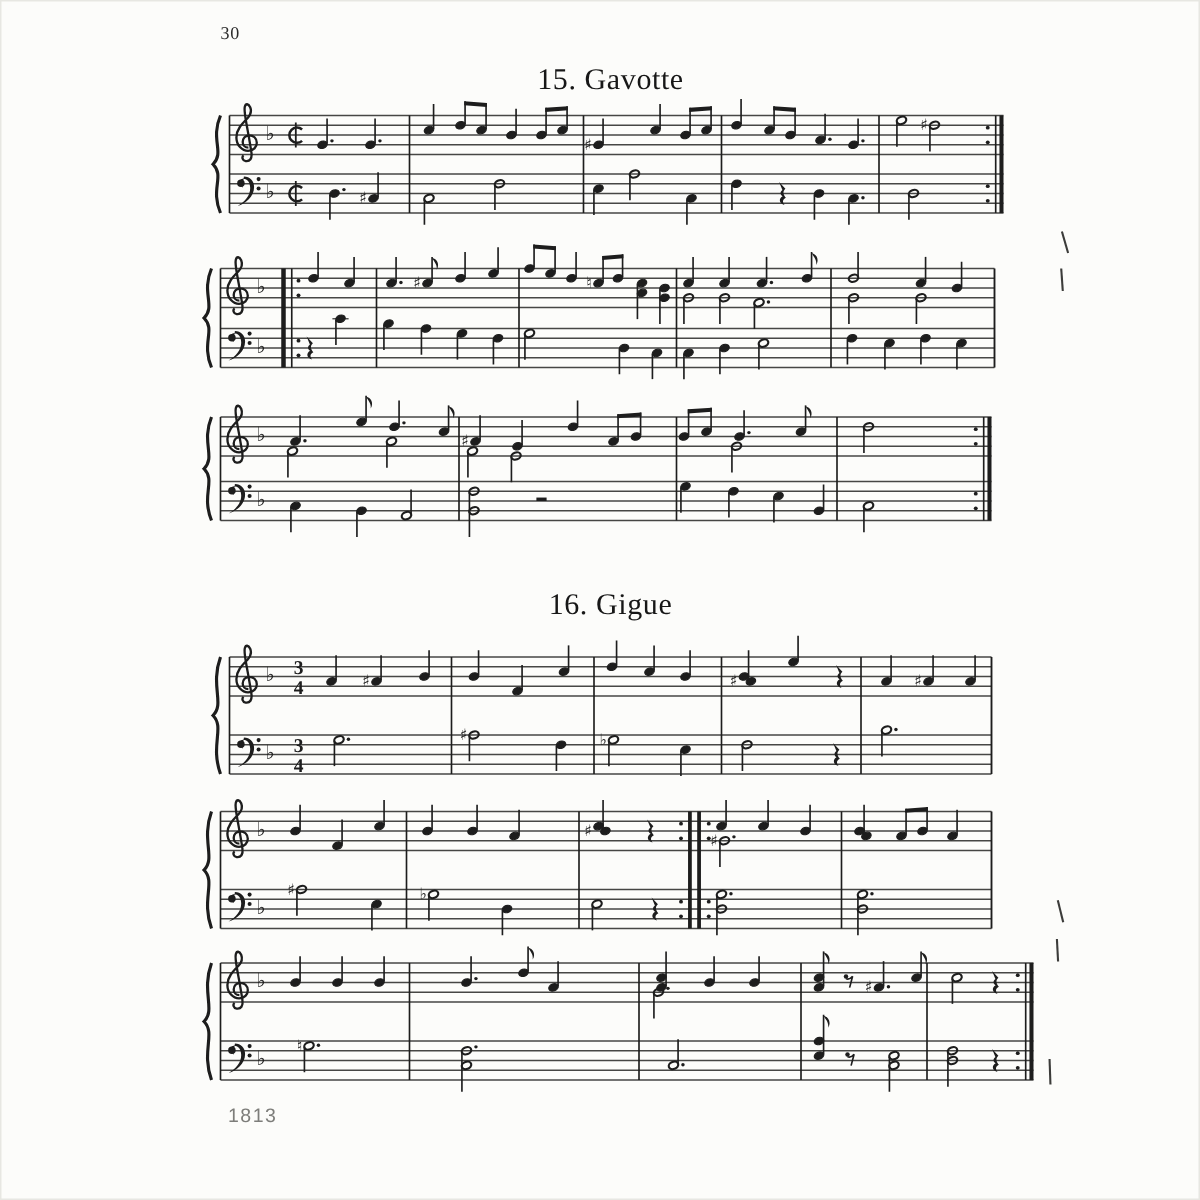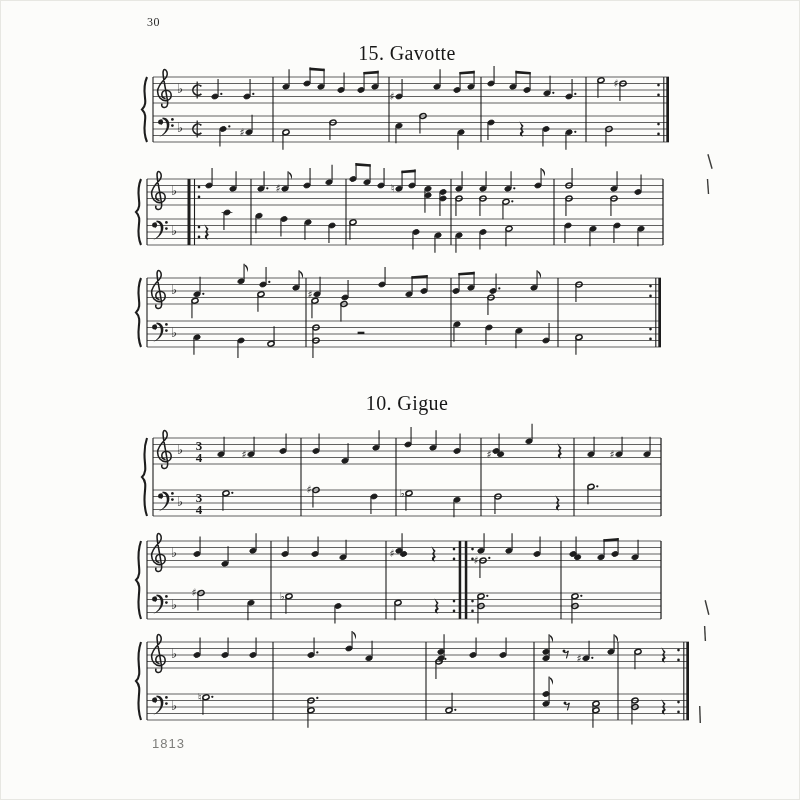--- a/index.html
+++ b/index.html
@@ -15,21 +15,21 @@
   .plate{position:absolute;left:151px;top:735px;font-family:"Liberation Sans", sans-serif;
          font-size:13px;color:#7d7d7a;letter-spacing:1px;}
   #score{position:absolute;left:0;top:0;}
 </style>
 </head>
 <body>
 
 <div class="page">
   <div class="pagenum">30</div>
   <h2 class="title t1"><span>15.</span>&nbsp;<span>Gavotte</span></h2>
-  <h2 class="title t2"><span>10.</span>&nbsp;<span>Gigue</span></h2>
+  <h2 class="title t2"><span>16.</span>&nbsp;<span>Gigue</span></h2>
   <svg id="score" width="800" height="800">
       <g>
         <line x1="152" y1="76" x2="668" y2="76" stroke="#464644" stroke-width="0.85"></line>
         <line x1="152" y1="82.5" x2="668" y2="82.5" stroke="#464644" stroke-width="0.85"></line>
         <line x1="152" y1="89" x2="668" y2="89" stroke="#464644" stroke-width="0.85"></line>
         <line x1="152" y1="95.5" x2="668" y2="95.5" stroke="#464644" stroke-width="0.85"></line>
         <line x1="152" y1="102" x2="668" y2="102" stroke="#464644" stroke-width="0.85"></line>
         <line x1="152" y1="115" x2="668" y2="115" stroke="#464644" stroke-width="0.85"></line>
         <line x1="152" y1="121.5" x2="668" y2="121.5" stroke="#464644" stroke-width="0.85"></line>
         <line x1="152" y1="128" x2="668" y2="128" stroke="#464644" stroke-width="0.85"></line>

